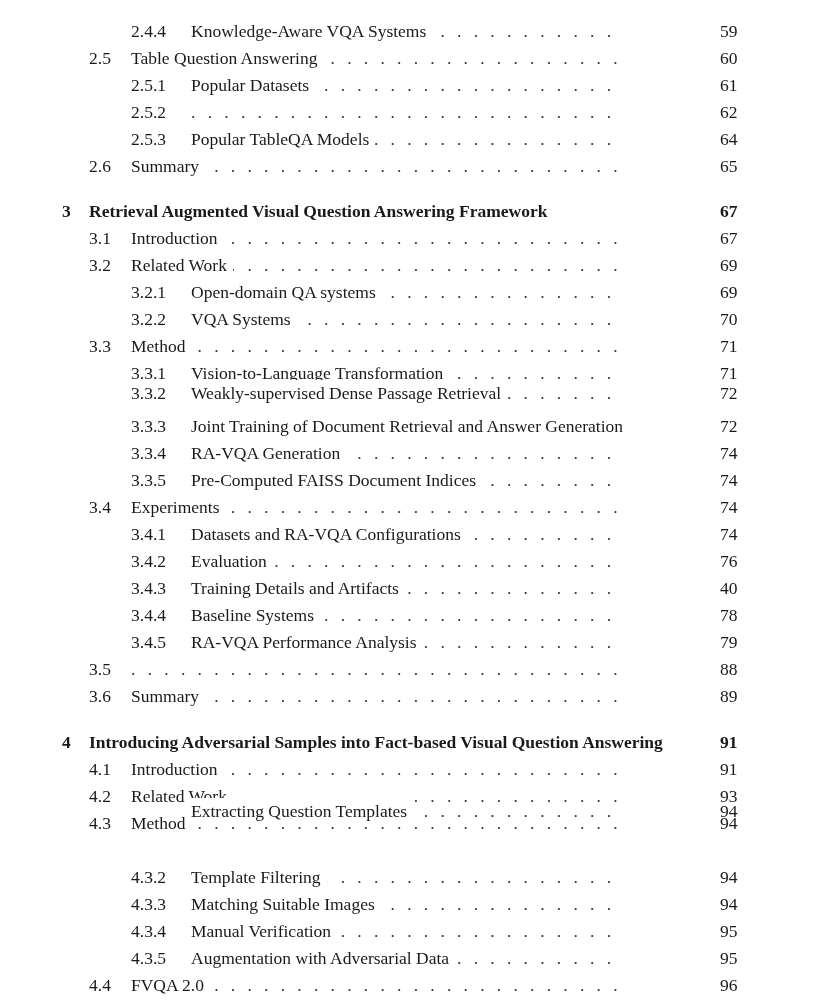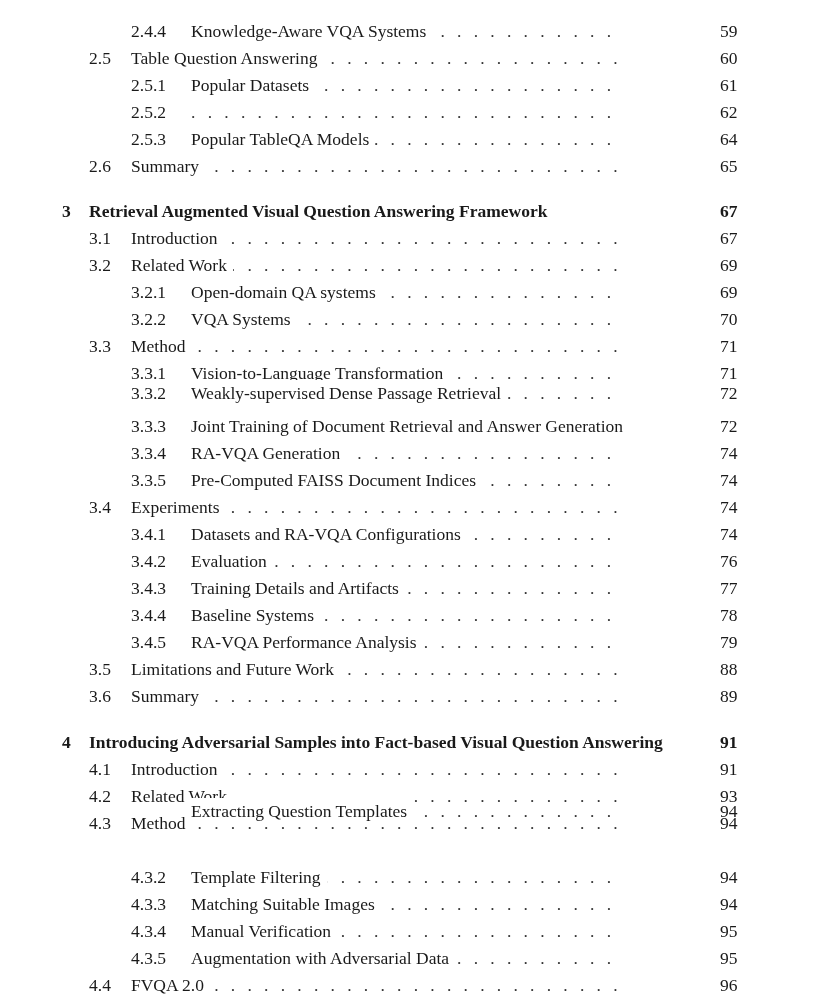--- a/index.html
+++ b/index.html
@@ -151,37 +151,36 @@
     <div class="row lvl2" style="top: 548px;">
       <span class="num">3.4.2</span>
       <span class="title">Evaluation</span>
       <span class="leader"><span>.   .   .   .   .   .   .   .   .   .   .   .   .   .   .   .   .   .   .   .   .   .   .   .   .   .   .   .   .   .   .   .   .   .   .   .   .   .   .   .   .   .   .   .   .   .   .   .   .   .   .   .   .   .   .   .   .   .   .   .</span></span>
       <span class="page">76</span>
     </div>
     <div class="row lvl2" style="top: 575px;">
       <span class="num">3.4.3</span>
       <span class="title">Training Details and Artifacts</span>
       <span class="leader"><span>.   .   .   .   .   .   .   .   .   .   .   .   .   .   .   .   .   .   .   .   .   .   .   .   .   .   .   .   .   .   .   .   .   .   .   .   .   .   .   .   .   .   .   .   .   .   .   .   .   .   .   .   .   .   .   .   .   .   .   .</span></span>
-      <span class="page">77</span>
+      <span class="page">40</span>
     </div>
     <div class="row lvl2" style="top: 602px;">
       <span class="num">3.4.4</span>
       <span class="title">Baseline Systems</span>
       <span class="leader"><span>.   .   .   .   .   .   .   .   .   .   .   .   .   .   .   .   .   .   .   .   .   .   .   .   .   .   .   .   .   .   .   .   .   .   .   .   .   .   .   .   .   .   .   .   .   .   .   .   .   .   .   .   .   .   .   .   .   .   .   .</span></span>
       <span class="page">78</span>
     </div>
     <div class="row lvl2" style="top: 629px;">
       <span class="num">3.4.5</span>
       <span class="title">RA-VQA Performance Analysis</span>
       <span class="leader"><span>.   .   .   .   .   .   .   .   .   .   .   .   .   .   .   .   .   .   .   .   .   .   .   .   .   .   .   .   .   .   .   .   .   .   .   .   .   .   .   .   .   .   .   .   .   .   .   .   .   .   .   .   .   .   .   .   .   .   .   .</span></span>
       <span class="page">79</span>
     </div>
     <div class="row lvl1" style="top: 656px;">
       <span class="num">3.5</span>
-      <span class="title">Limitations and Future Work</span>
       <span class="leader"><span>.   .   .   .   .   .   .   .   .   .   .   .   .   .   .   .   .   .   .   .   .   .   .   .   .   .   .   .   .   .   .   .   .   .   .   .   .   .   .   .   .   .   .   .   .   .   .   .   .   .   .   .   .   .   .   .   .   .   .   .</span></span>
       <span class="page">88</span>
     </div>
     <div class="row lvl1" style="top: 683px;">
       <span class="num">3.6</span>
       <span class="title">Summary</span>
       <span class="leader"><span>.   .   .   .   .   .   .   .   .   .   .   .   .   .   .   .   .   .   .   .   .   .   .   .   .   .   .   .   .   .   .   .   .   .   .   .   .   .   .   .   .   .   .   .   .   .   .   .   .   .   .   .   .   .   .   .   .   .   .   .</span></span>
       <span class="page">89</span>
     </div>
     <div class="row lvl0" style="top: 729px;">

